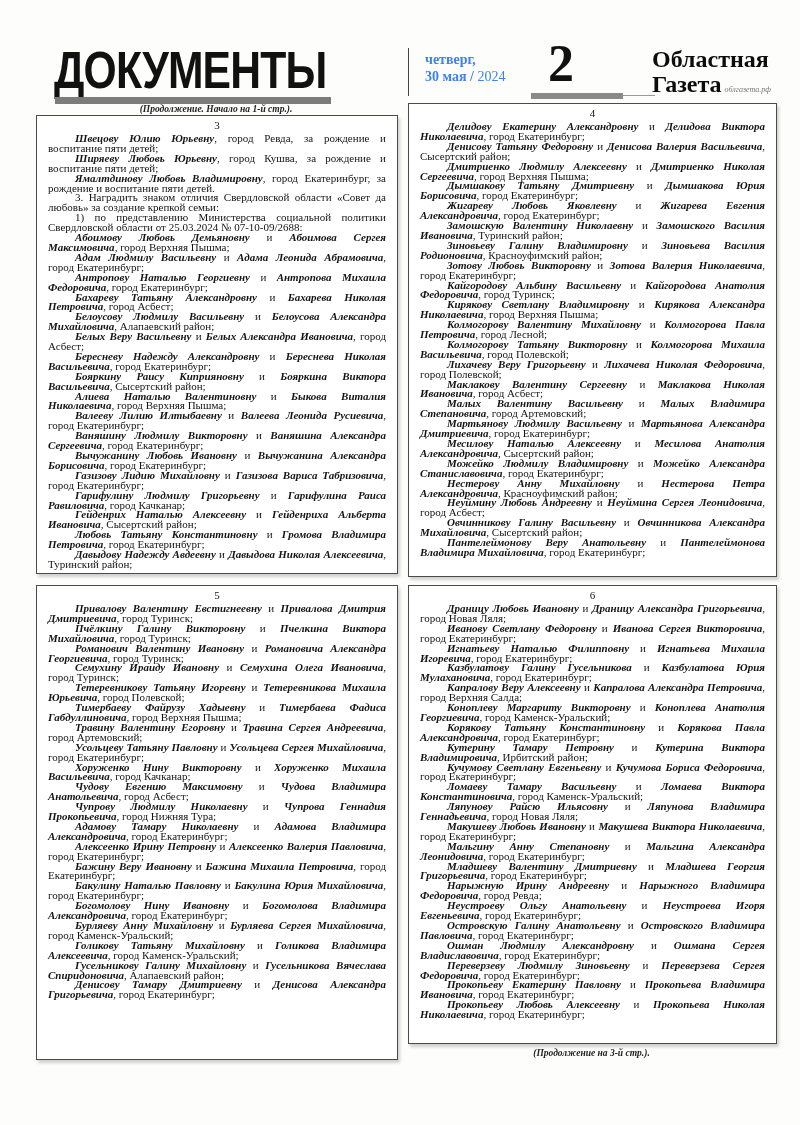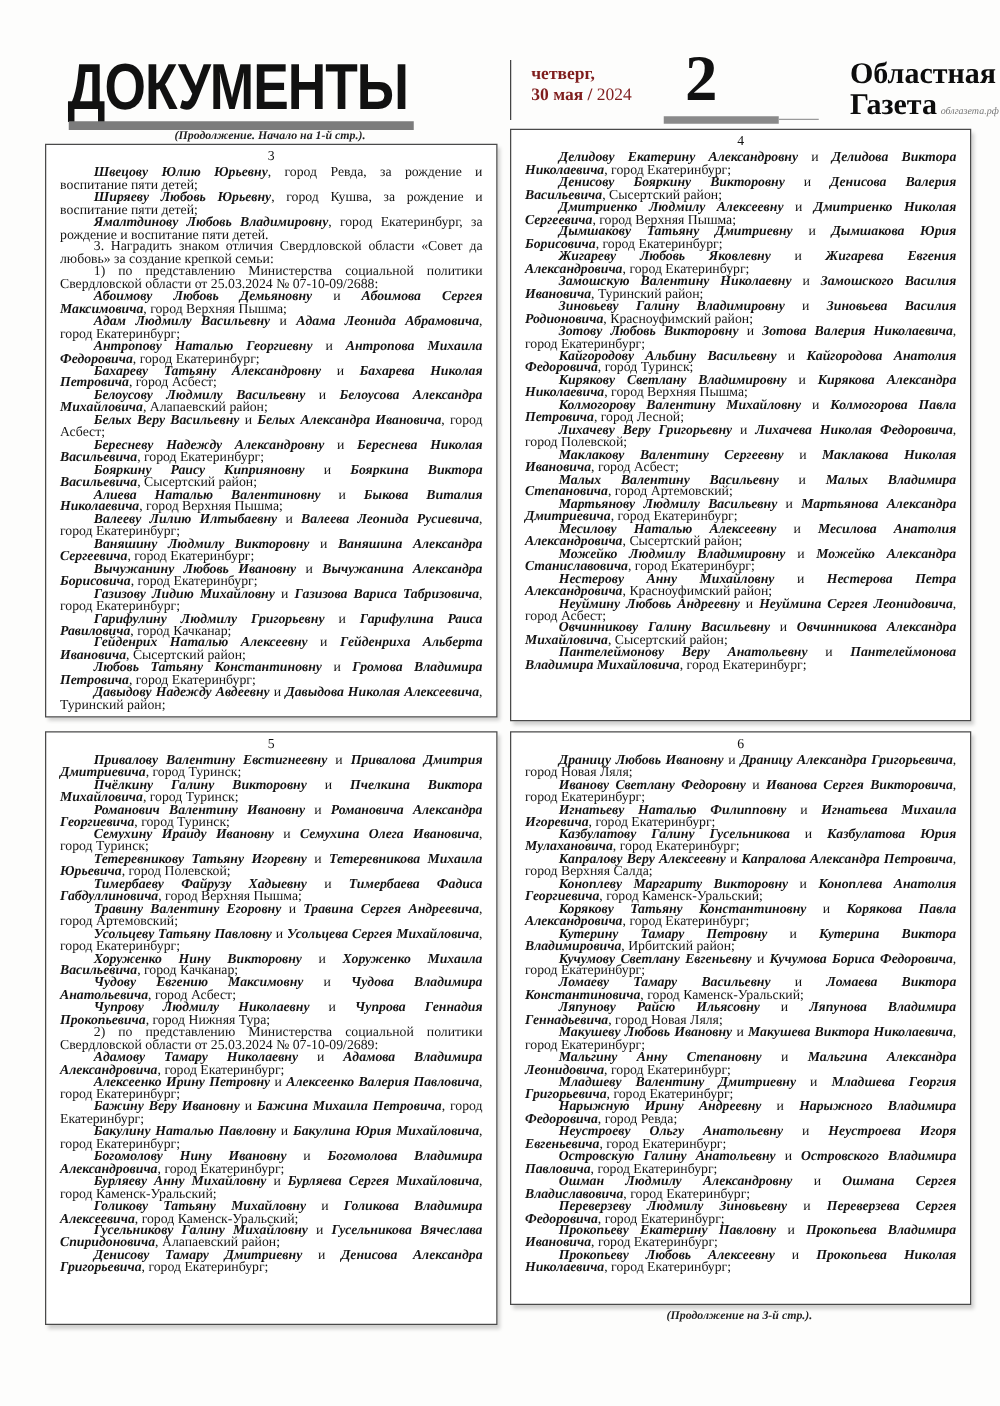--- a/index.html
+++ b/index.html
@@ -12,29 +12,29 @@
 
   
   .masthead-title{
     position:absolute;left:54px;top:44px;
     font-family:"Liberation Sans", sans-serif;font-weight:700;
     font-size:52px;line-height:52px;letter-spacing:-1px;color:#111;
     transform:scaleX(0.82);transform-origin:left top;white-space:nowrap;
   }
   .title-bar{position:absolute;left:55px;top:97px;width:276px;height:7px;background:#7c7c7c;}
   .hdr-vdiv{position:absolute;left:408px;top:48px;width:1px;height:48px;background:#444;}
-  .date-block{position:absolute;left:425px;top:51px;font-weight:700;font-size:14px;line-height:17px;color:#7f1d1d;}
+  .date-block{position:absolute;left:425px;top:51px;font-weight:700;font-size:14px;line-height:17px;color:#3b82f6;}
   .date-block .yr{font-weight:400;}
   .page-number{
     position:absolute;left:548px;top:36px;font-size:52px;line-height:56px;
     font-weight:700;color:#111;font-family:"Liberation Serif", serif;
   }
   .pageno-bar{position:absolute;left:531px;top:93px;width:92px;height:6px;background:#8a8a8a;}
   .pageno-line{position:absolute;left:623px;top:95px;width:32px;height:1px;background:#9a9a9a;}
-  .brand{position:absolute;left:652px;top:47px;font-weight:700;font-size:24px;line-height:25px;color:#0d0d0d;white-space:nowrap;margin-left:28px;}
+  .brand{position:absolute;left:652px;top:47px;font-weight:700;font-size:24px;line-height:25px;color:#0d0d0d;white-space:nowrap;}
   .brand .site{font-size:8px;font-weight:400;font-style:italic;color:#777;margin-left:3px;}
 
   
   .note{
     position:absolute;font-size:9.5px;font-weight:700;font-style:italic;
     text-align:center;color:#222;
   }
   .note-top{left:36px;width:360px;top:104px;}
   .note-bottom{left:408px;width:367px;top:1048px;}
 
@@ -105,30 +105,31 @@
         <p class="entry"><span class="nm">Гейденрих Наталью Алексеевну</span><span class="tx"> и </span><span class="nm">Гейденриха Альберта Ивановича</span><span class="tx">, Сысертский район;</span></p>
         <p class="entry"><span class="nm">Любовь Татьяну Константиновну</span><span class="tx"> и </span><span class="nm">Громова Владимира Петровича</span><span class="tx">, город Екатеринбург;</span></p>
         <p class="entry"><span class="nm">Давыдову Надежду Авдеевну</span><span class="tx"> и </span><span class="nm">Давыдова Николая Алексеевича</span><span class="tx">, Туринский район;</span></p>
       </div>
   </section>
 
   <section class="box box4">
     <div class="col-num">4</div>
     <div class="col-body">
         <p class="entry"><span class="nm">Делидову Екатерину Александровну</span><span class="tx"> и </span><span class="nm">Делидова Виктора Николаевича</span><span class="tx">, город Екатеринбург;</span></p>
-        <p class="entry"><span class="nm">Денисову Бояркину Викторовну</span><span class="tx"> и </span><span class="nm">Денисова Валерия Васильевича</span><span class="tx">, Сысертский район;</span></p>
+        <p class="entry"><span class="nm">Денисову Татьяну Федоровну</span><span class="tx"> и </span><span class="nm">Денисова Валерия Васильевича</span><span class="tx">, Сысертский район;</span></p>
         <p class="entry"><span class="nm">Дмитриенко Людмилу Алексеевну</span><span class="tx"> и </span><span class="nm">Дмитриенко Николая Сергеевича</span><span class="tx">, город Верхняя Пышма;</span></p>
         <p class="entry"><span class="nm">Дымшакову Татьяну Дмитриевну</span><span class="tx"> и </span><span class="nm">Дымшакова Юрия Борисовича</span><span class="tx">, город Екатеринбург;</span></p>
         <p class="entry"><span class="nm">Жигареву Любовь Яковлевну</span><span class="tx"> и </span><span class="nm">Жигарева Евгения Александровича</span><span class="tx">, город Екатеринбург;</span></p>
         <p class="entry"><span class="nm">Замошскую Валентину Николаевну</span><span class="tx"> и </span><span class="nm">Замошского Василия Ивановича</span><span class="tx">, Туринский район;</span></p>
         <p class="entry"><span class="nm">Зиновьеву Галину Владимировну</span><span class="tx"> и </span><span class="nm">Зиновьева Василия Родионовича</span><span class="tx">, Красноуфимский район;</span></p>
         <p class="entry"><span class="nm">Зотову Любовь Викторовну</span><span class="tx"> и </span><span class="nm">Зотова Валерия Николаевича</span><span class="tx">, город Екатеринбург;</span></p>
         <p class="entry"><span class="nm">Кайгородову Альбину Васильевну</span><span class="tx"> и </span><span class="nm">Кайгородова Анатолия Федоровича</span><span class="tx">, город Туринск;</span></p>
         <p class="entry"><span class="nm">Кирякову Светлану Владимировну</span><span class="tx"> и </span><span class="nm">Кирякова Александра Николаевича</span><span class="tx">, город Верхняя Пышма;</span></p>
         <p class="entry"><span class="nm">Колмогорову Валентину Михайловну</span><span class="tx"> и </span><span class="nm">Колмогорова Павла Петровича</span><span class="tx">, город Лесной;</span></p>
+        <p class="entry"><span class="nm">Колмогорову Татьяну Викторовну</span><span class="tx"> и </span><span class="nm">Колмогорова Михаила Васильевича</span><span class="tx">, город Полевской;</span></p>
         <p class="entry"><span class="nm">Лихачеву Веру Григорьевну</span><span class="tx"> и </span><span class="nm">Лихачева Николая Федоровича</span><span class="tx">, город Полевской;</span></p>
         <p class="entry"><span class="nm">Маклакову Валентину Сергеевну</span><span class="tx"> и </span><span class="nm">Маклакова Николая Ивановича</span><span class="tx">, город Асбест;</span></p>
         <p class="entry"><span class="nm">Малых Валентину Васильевну</span><span class="tx"> и </span><span class="nm">Малых Владимира Степановича</span><span class="tx">, город Артемовский;</span></p>
         <p class="entry"><span class="nm">Мартьянову Людмилу Васильевну</span><span class="tx"> и </span><span class="nm">Мартьянова Александра Дмитриевича</span><span class="tx">, город Екатеринбург;</span></p>
         <p class="entry"><span class="nm">Месилову Наталью Алексеевну</span><span class="tx"> и </span><span class="nm">Месилова Анатолия Александровича</span><span class="tx">, Сысертский район;</span></p>
         <p class="entry"><span class="nm">Можейко Людмилу Владимировну</span><span class="tx"> и </span><span class="nm">Можейко Александра Станиславовича</span><span class="tx">, город Екатеринбург;</span></p>
         <p class="entry"><span class="nm">Нестерову Анну Михайловну</span><span class="tx"> и </span><span class="nm">Нестерова Петра Александровича</span><span class="tx">, Красноуфимский район;</span></p>
         <p class="entry"><span class="nm">Неуймину Любовь Андреевну</span><span class="tx"> и </span><span class="nm">Неуймина Сергея Леонидовича</span><span class="tx">, город Асбест;</span></p>
         <p class="entry"><span class="nm">Овчинникову Галину Васильевну</span><span class="tx"> и </span><span class="nm">Овчинникова Александра Михайловича</span><span class="tx">, Сысертский район;</span></p>
         <p class="entry"><span class="nm">Пантелеймонову Веру Анатольевну</span><span class="tx"> и </span><span class="nm">Пантелеймонова Владимира Михайловича</span><span class="tx">, город Екатеринбург;</span></p>
@@ -142,21 +143,20 @@
         <p class="entry"><span class="nm">Пчёлкину Галину Викторовну</span><span class="tx"> и </span><span class="nm">Пчелкина Виктора Михайловича</span><span class="tx">, город Туринск;</span></p>
         <p class="entry"><span class="nm">Романович Валентину Ивановну</span><span class="tx"> и </span><span class="nm">Романовича Александра Георгиевича</span><span class="tx">, город Туринск;</span></p>
         <p class="entry"><span class="nm">Семухину Ираиду Ивановну</span><span class="tx"> и </span><span class="nm">Семухина Олега Ивановича</span><span class="tx">, город Туринск;</span></p>
         <p class="entry"><span class="nm">Тетеревникову Татьяну Игоревну</span><span class="tx"> и </span><span class="nm">Тетеревникова Михаила Юрьевича</span><span class="tx">, город Полевской;</span></p>
         <p class="entry"><span class="nm">Тимербаеву Файрузу Хадыевну</span><span class="tx"> и </span><span class="nm">Тимербаева Фадиса Габдуллиновича</span><span class="tx">, город Верхняя Пышма;</span></p>
         <p class="entry"><span class="nm">Травину Валентину Егоровну</span><span class="tx"> и </span><span class="nm">Травина Сергея Андреевича</span><span class="tx">, город Артемовский;</span></p>
         <p class="entry"><span class="nm">Усольцеву Татьяну Павловну</span><span class="tx"> и </span><span class="nm">Усольцева Сергея Михайловича</span><span class="tx">, город Екатеринбург;</span></p>
         <p class="entry"><span class="nm">Хоруженко Нину Викторовну</span><span class="tx"> и </span><span class="nm">Хоруженко Михаила Васильевича</span><span class="tx">, город Качканар;</span></p>
         <p class="entry"><span class="nm">Чудову Евгению Максимовну</span><span class="tx"> и </span><span class="nm">Чудова Владимира Анатольевича</span><span class="tx">, город Асбест;</span></p>
         <p class="entry"><span class="nm">Чупрову Людмилу Николаевну</span><span class="tx"> и </span><span class="nm">Чупрова Геннадия Прокопьевича</span><span class="tx">, город Нижняя Тура;</span></p>
-        <p class="entry"><span class="tx">2) по представлению Министерства социальной политики Свердловской области от 25.03.2024 № 07-10-09/2689:</span></p>
         <p class="entry"><span class="nm">Адамову Тамару Николаевну</span><span class="tx"> и </span><span class="nm">Адамова Владимира Александровича</span><span class="tx">, город Екатеринбург;</span></p>
         <p class="entry"><span class="nm">Алексеенко Ирину Петровну</span><span class="tx"> и </span><span class="nm">Алексеенко Валерия Павловича</span><span class="tx">, город Екатеринбург;</span></p>
         <p class="entry"><span class="nm">Бажину Веру Ивановну</span><span class="tx"> и </span><span class="nm">Бажина Михаила Петровича</span><span class="tx">, город Екатеринбург;</span></p>
         <p class="entry"><span class="nm">Бакулину Наталью Павловну</span><span class="tx"> и </span><span class="nm">Бакулина Юрия Михайловича</span><span class="tx">, город Екатеринбург;</span></p>
         <p class="entry"><span class="nm">Богомолову Нину Ивановну</span><span class="tx"> и </span><span class="nm">Богомолова Владимира Александровича</span><span class="tx">, город Екатеринбург;</span></p>
         <p class="entry"><span class="nm">Бурляеву Анну Михайловну</span><span class="tx"> и </span><span class="nm">Бурляева Сергея Михайловича</span><span class="tx">, город Каменск-Уральский;</span></p>
         <p class="entry"><span class="nm">Голикову Татьяну Михайловну</span><span class="tx"> и </span><span class="nm">Голикова Владимира Алексеевича</span><span class="tx">, город Каменск-Уральский;</span></p>
         <p class="entry"><span class="nm">Гусельникову Галину Михайловну</span><span class="tx"> и </span><span class="nm">Гусельникова Вячеслава Спиридоновича</span><span class="tx">, Алапаевский район;</span></p>
         <p class="entry"><span class="nm">Денисову Тамару Дмитриевну</span><span class="tx"> и </span><span class="nm">Денисова Александра Григорьевича</span><span class="tx">, город Екатеринбург;</span></p>
       </div>

